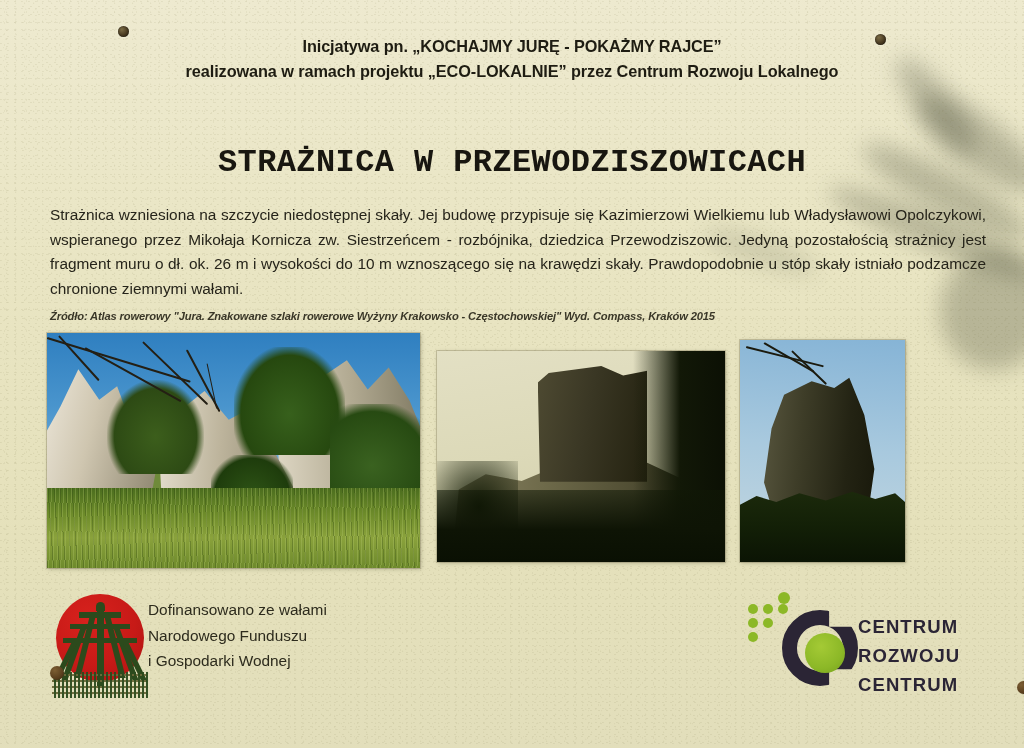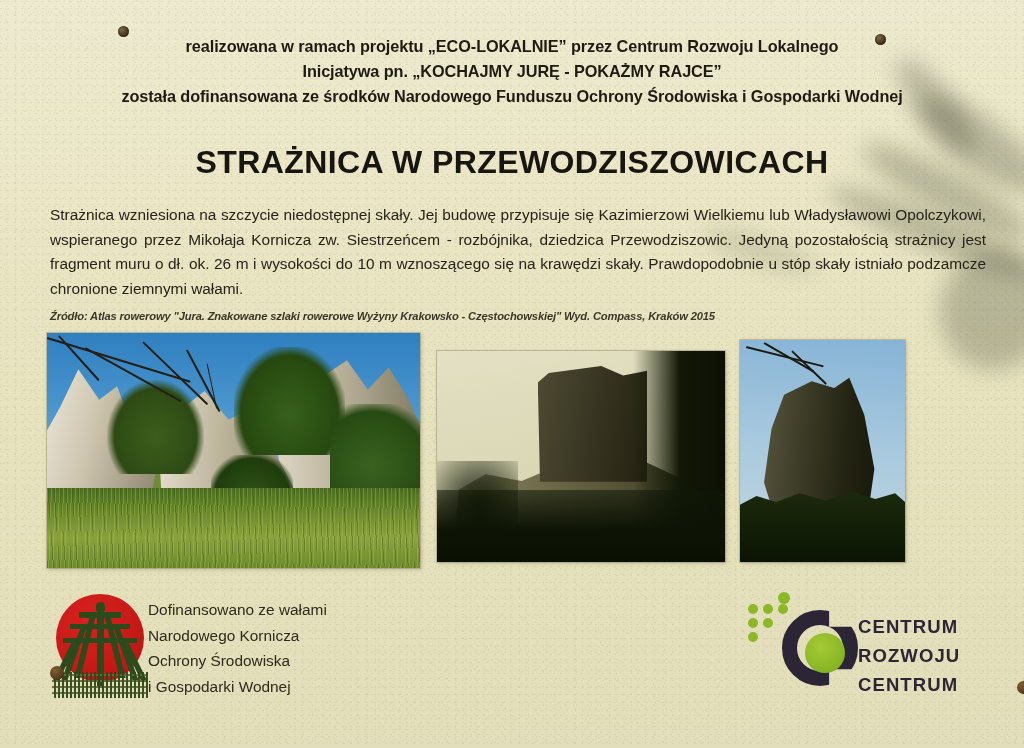--- a/index.html
+++ b/index.html
@@ -66,20 +66,21 @@
 
   #title {
     position: absolute;
     left: 0; top: 144px;
     width: 1024px;
     text-align: center;
     color: #181610;
     font-weight: bold;
     font-size: 32px;
     letter-spacing: .4px;
+    font-family: Liberation Mono, monospace;
   }
 
   #body-text {
     position: absolute;
     left: 50px; top: 203px;
     width: 936px;
     color: #26241a;
     font-size: 15.4px;
     line-height: 24.5px;
     text-align: justify;
@@ -203,23 +204,22 @@
   <div class="shadow-blob" style="left:876px; top:88px; width:120px; height:36px; transform:rotate(52deg);"></div>
   <div class="shadow-blob" style="left:940px; top:250px; width:110px; height:120px; transform:rotate(10deg);"></div>
   <div class="shadow-blob" style="left:700px; top:238px; width:120px; height:26px; transform:rotate(18deg); opacity:.6;"></div>
 
   <div id="grain"></div>
 
   <div class="screw" style="left:118px; top:26px;"></div>
   <div class="screw" style="left:875px; top:34px;"></div>
 
   <div id="header-block">
+    <div>Inicjatywa pn. „KOCHAJMY JURĘ - POKAŻMY RAJCE”</div>
     <div>realizowana w ramach projektu „ECO-LOKALNIE” przez Centrum Rozwoju Lokalnego</div>
-    <div>Inicjatywa pn. „KOCHAJMY JURĘ - POKAŻMY RAJCE”</div>
-    <div>została dofinansowana ze środków Narodowego Funduszu Ochrony Środowiska i Gospodarki Wodnej</div>
   </div>
 
   <div id="title">STRAŻNICA W PRZEWODZISZOWICACH</div>
 
   <div id="body-text">Strażnica wzniesiona na szczycie niedostępnej skały. Jej budowę przypisuje się Kazimierzowi Wielkiemu lub Władysławowi Opolczykowi, wspieranego przez Mikołaja Kornicza zw. Siestrzeńcem - rozbójnika, dziedzica Przewodziszowic. Jedyną pozostałością strażnicy jest fragment muru o dł. ok. 26 m i wysokości do 10 m wznoszącego się na krawędzi skały. Prawdopodobnie u stóp skały istniało podzamcze chronione ziemnymi wałami.</div>
 
   <div id="source-line">Źródło: Atlas rowerowy "Jura. Znakowane szlaki rowerowe Wyżyny Krakowsko - Częstochowskiej" Wyd. Compass, Kraków 2015</div>
 
   <div class="photo" id="photo-1">
     <div class="ph-layer" id="p1-sky"></div>
@@ -268,22 +268,21 @@
     <div class="nf-leaf" style="left:10px; top:48px; width:6px; height:40px; transform: skewX(-26deg);"></div>
     <div class="nf-leaf" style="left:80px; top:48px; width:6px; height:40px; transform: skewX(26deg);"></div>
     <div class="nf-leaf" style="left:27px; top:18px; width:42px; height:6px; transform: rotate(0deg);"></div>
     <div class="nf-leaf" style="left:18px; top:30px; width:60px; height:5px;"></div>
     <div class="nf-leaf" style="left:11px; top:44px; width:74px; height:5px;"></div>
     <div id="nf-water"></div>
     <div id="nf-ball"></div>
   </div>
   <div id="nfosigw-text">
     <div>Dofinansowano ze wałami</div>
-    <div>Narodowego Kornicza</div>
-    <div>Ochrony Środowiska</div>
+    <div>Narodowego Funduszu</div>
     <div>i Gospodarki Wodnej</div>
   </div>
 
   <div id="crl">
     <div id="crl-dots">
       <div class="crl-dot" style="left:0px;  top:22px;"></div>
       <div class="crl-dot" style="left:0px;  top:8px;"></div>
       <div class="crl-dot" style="left:0px;  top:36px;"></div>
       <div class="crl-dot" style="left:15px; top:8px;"></div>
       <div class="crl-dot" style="left:15px; top:22px;"></div>

